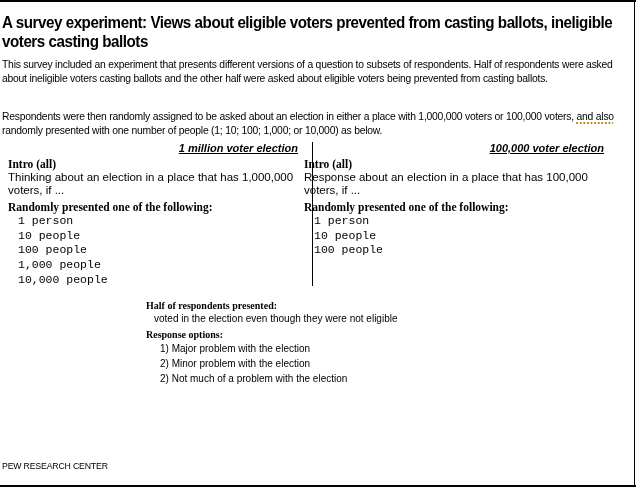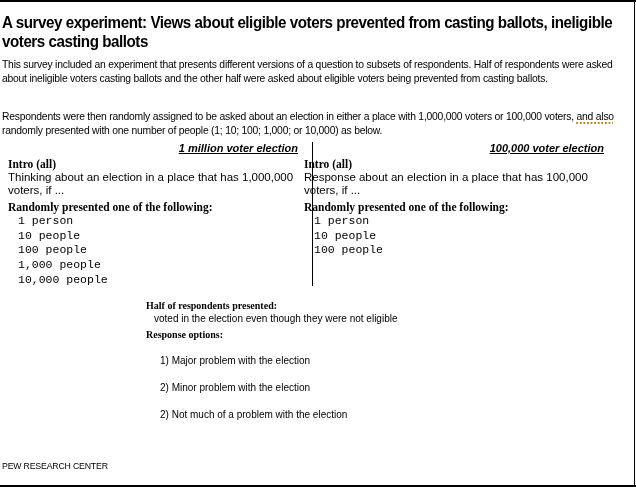--- a/index.html
+++ b/index.html
@@ -34,21 +34,21 @@
       text-align: right; margin-bottom: 3px; font-size: 11px;
     }
     .col.left .col-head { padding-left: 0; }
     .bold { font-weight: bold; font-family: Liberation Serif, serif; }
     .block { margin-bottom: 4px; }
     .opt { padding-left: 10px; line-height: 14.7px; font-family: Liberation Mono, monospace; }
     .divider { position: absolute; left: 312px; top: 142px; width: 1px; height: 144px; background: #000; }
 
     .center { position: absolute; left: 146px; top: 299px; width: 340px; font-size: 10px; line-height: 13px; }
     .center .sub { padding-left: 8px; }
-    .center .ro { padding-left: 14px; line-height: 15px; margin-top: 12px; }
+    .center .ro { padding-left: 14px; line-height: 15px; }
     .center .gap { margin-bottom: 3px; }
 
     .footer {
       position: absolute; left: 2px; top: 460px;
       font-size: 9.5px; letter-spacing: -0.2px;
       transform: scaleX(0.92); transform-origin: left top;
     }
   </style>
 </head>
 <body>

